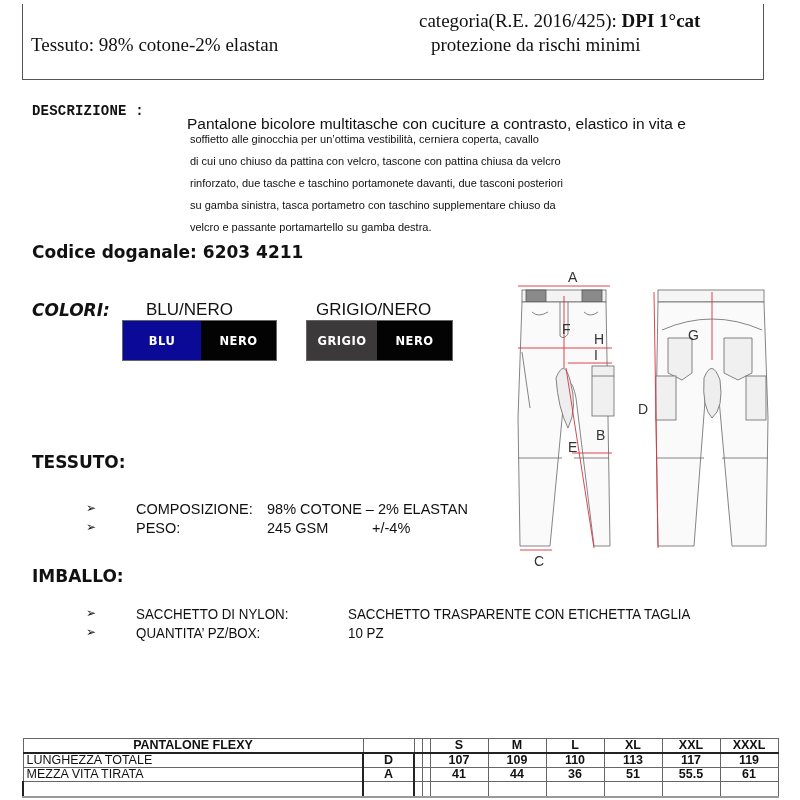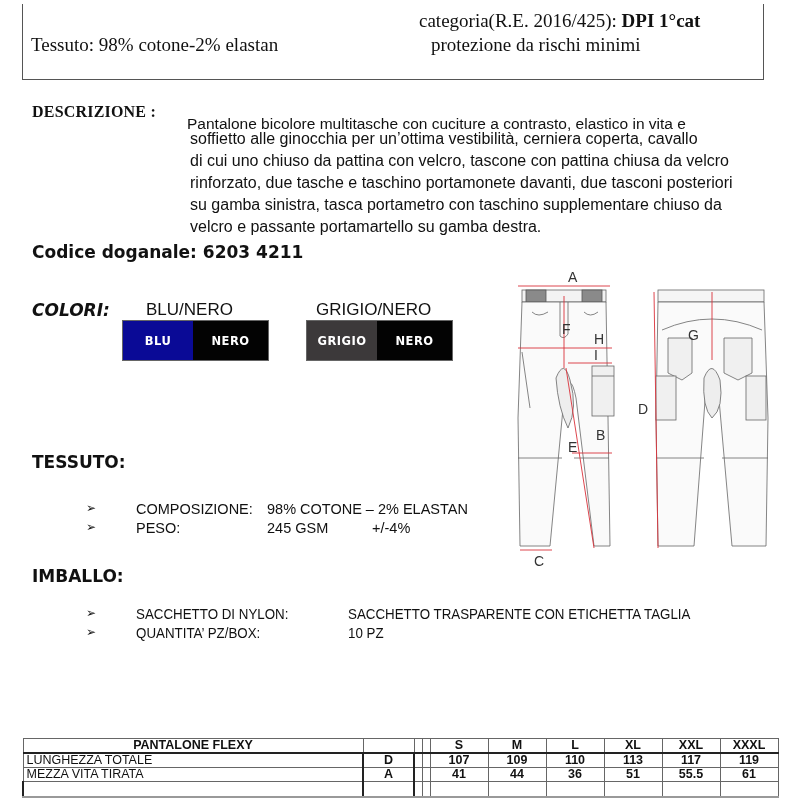--- a/index.html
+++ b/index.html
@@ -5,23 +5,23 @@
     html, body { margin: 0; padding: 0; background: #ffffff; }
     body { width: 800px; height: 800px; position: relative; overflow: hidden; color: #111; font-family: "Liberation Sans", sans-serif; }
 
     .header-box { position: absolute; left: 22px; top: 4px; width: 742px; height: 76px; border: 1px solid #555; border-top: none; box-sizing: border-box; font-family: "Liberation Serif", serif; font-size: 19px; color: #111; }
     .header-box .l1 { position: absolute; left: 8px; top: 6px; }
     .header-box .l2 { position: absolute; left: 8px; top: 30px; }
     .header-box .r1 { position: absolute; left: 396px; top: 6px; }
     .header-box .r2 { position: absolute; left: 408px; top: 30px; }
     .b { font-weight: bold; }
 
-    .desc-title { position: absolute; left: 32px; top: 103px; font-family: Liberation Serif, serif; font-weight: bold; font-size: 16px; letter-spacing: 0.2px; }
+    .desc-title { position: absolute; left: 32px; top: 103px; font-family: Liberation Mono, monospace; font-weight: bold; font-size: 14px; letter-spacing: 0.2px; }
     .desc-first { position: absolute; left: 187px; top: 104px; font-size: 15.5px; margin-top: 11px; }
-    .desc-lines { position: absolute; left: 190px; top: 128px; font-size: 16px; line-height: 22px; }
+    .desc-lines { position: absolute; left: 190px; top: 128px; font-size: 11px; line-height: 22px; }
     .desc-lines div { white-space: nowrap; }
 
     .codice { position: absolute; left: 32px; top: 242px; font-family: "DejaVu Sans", sans-serif; font-weight: bold; font-size: 17px; }
 
     .colori-title { position: absolute; left: 32px; top: 300px; font-family: "DejaVu Sans", sans-serif; font-weight: bold; font-size: 17px; font-style: italic; }
     .combo-label { position: absolute; top: 300px; font-size: 17px; }
     .swatch-row { position: absolute; top: 320px; height: 39px; display: flex; border: 1px solid #666; }
     .swatch { height: 39px; display: flex; align-items: center; justify-content: center; color: #fff; font-family: "DejaVu Sans", sans-serif; font-weight: bold; font-size: 11.5px; letter-spacing: 0.5px; }
 
     .sec-title { position: absolute; left: 32px; font-family: "DejaVu Sans", sans-serif; font-weight: bold; font-size: 17px; }
@@ -58,21 +58,21 @@
   <div>rinforzato, due tasche e taschino portamonete davanti, due tasconi posteriori</div>
   <div>su gamba sinistra, tasca portametro con taschino supplementare chiuso da</div>
   <div>velcro e passante portamartello su gamba destra.</div>
 </div>
 
 <div class="codice">Codice doganale: 6203 4211</div>
 
 <div class="colori-title">COLORI:</div>
 <div class="combo-label" style="left:146px;">BLU/NERO</div>
 <div class="swatch-row" style="left:122px;">
-  <div class="swatch" style="width:70px;background:#0a0a96;">BLU</div>
+  <div class="swatch" style="width:78px;background:#0a0a96;">BLU</div>
   <div class="swatch" style="width:75px;background:#030303;">NERO</div>
 </div>
 <div class="combo-label" style="left:316px;">GRIGIO/NERO</div>
 <div class="swatch-row" style="left:306px;">
   <div class="swatch" style="width:70px;background:#3c393a;">GRIGIO</div>
   <div class="swatch" style="width:75px;background:#030303;">NERO</div>
 </div>
 
 <div class="sec-title" style="top:452px;">TESSUTO:</div>
 <div class="bullet-row" style="left:86px;top:501px;width:420px;">

